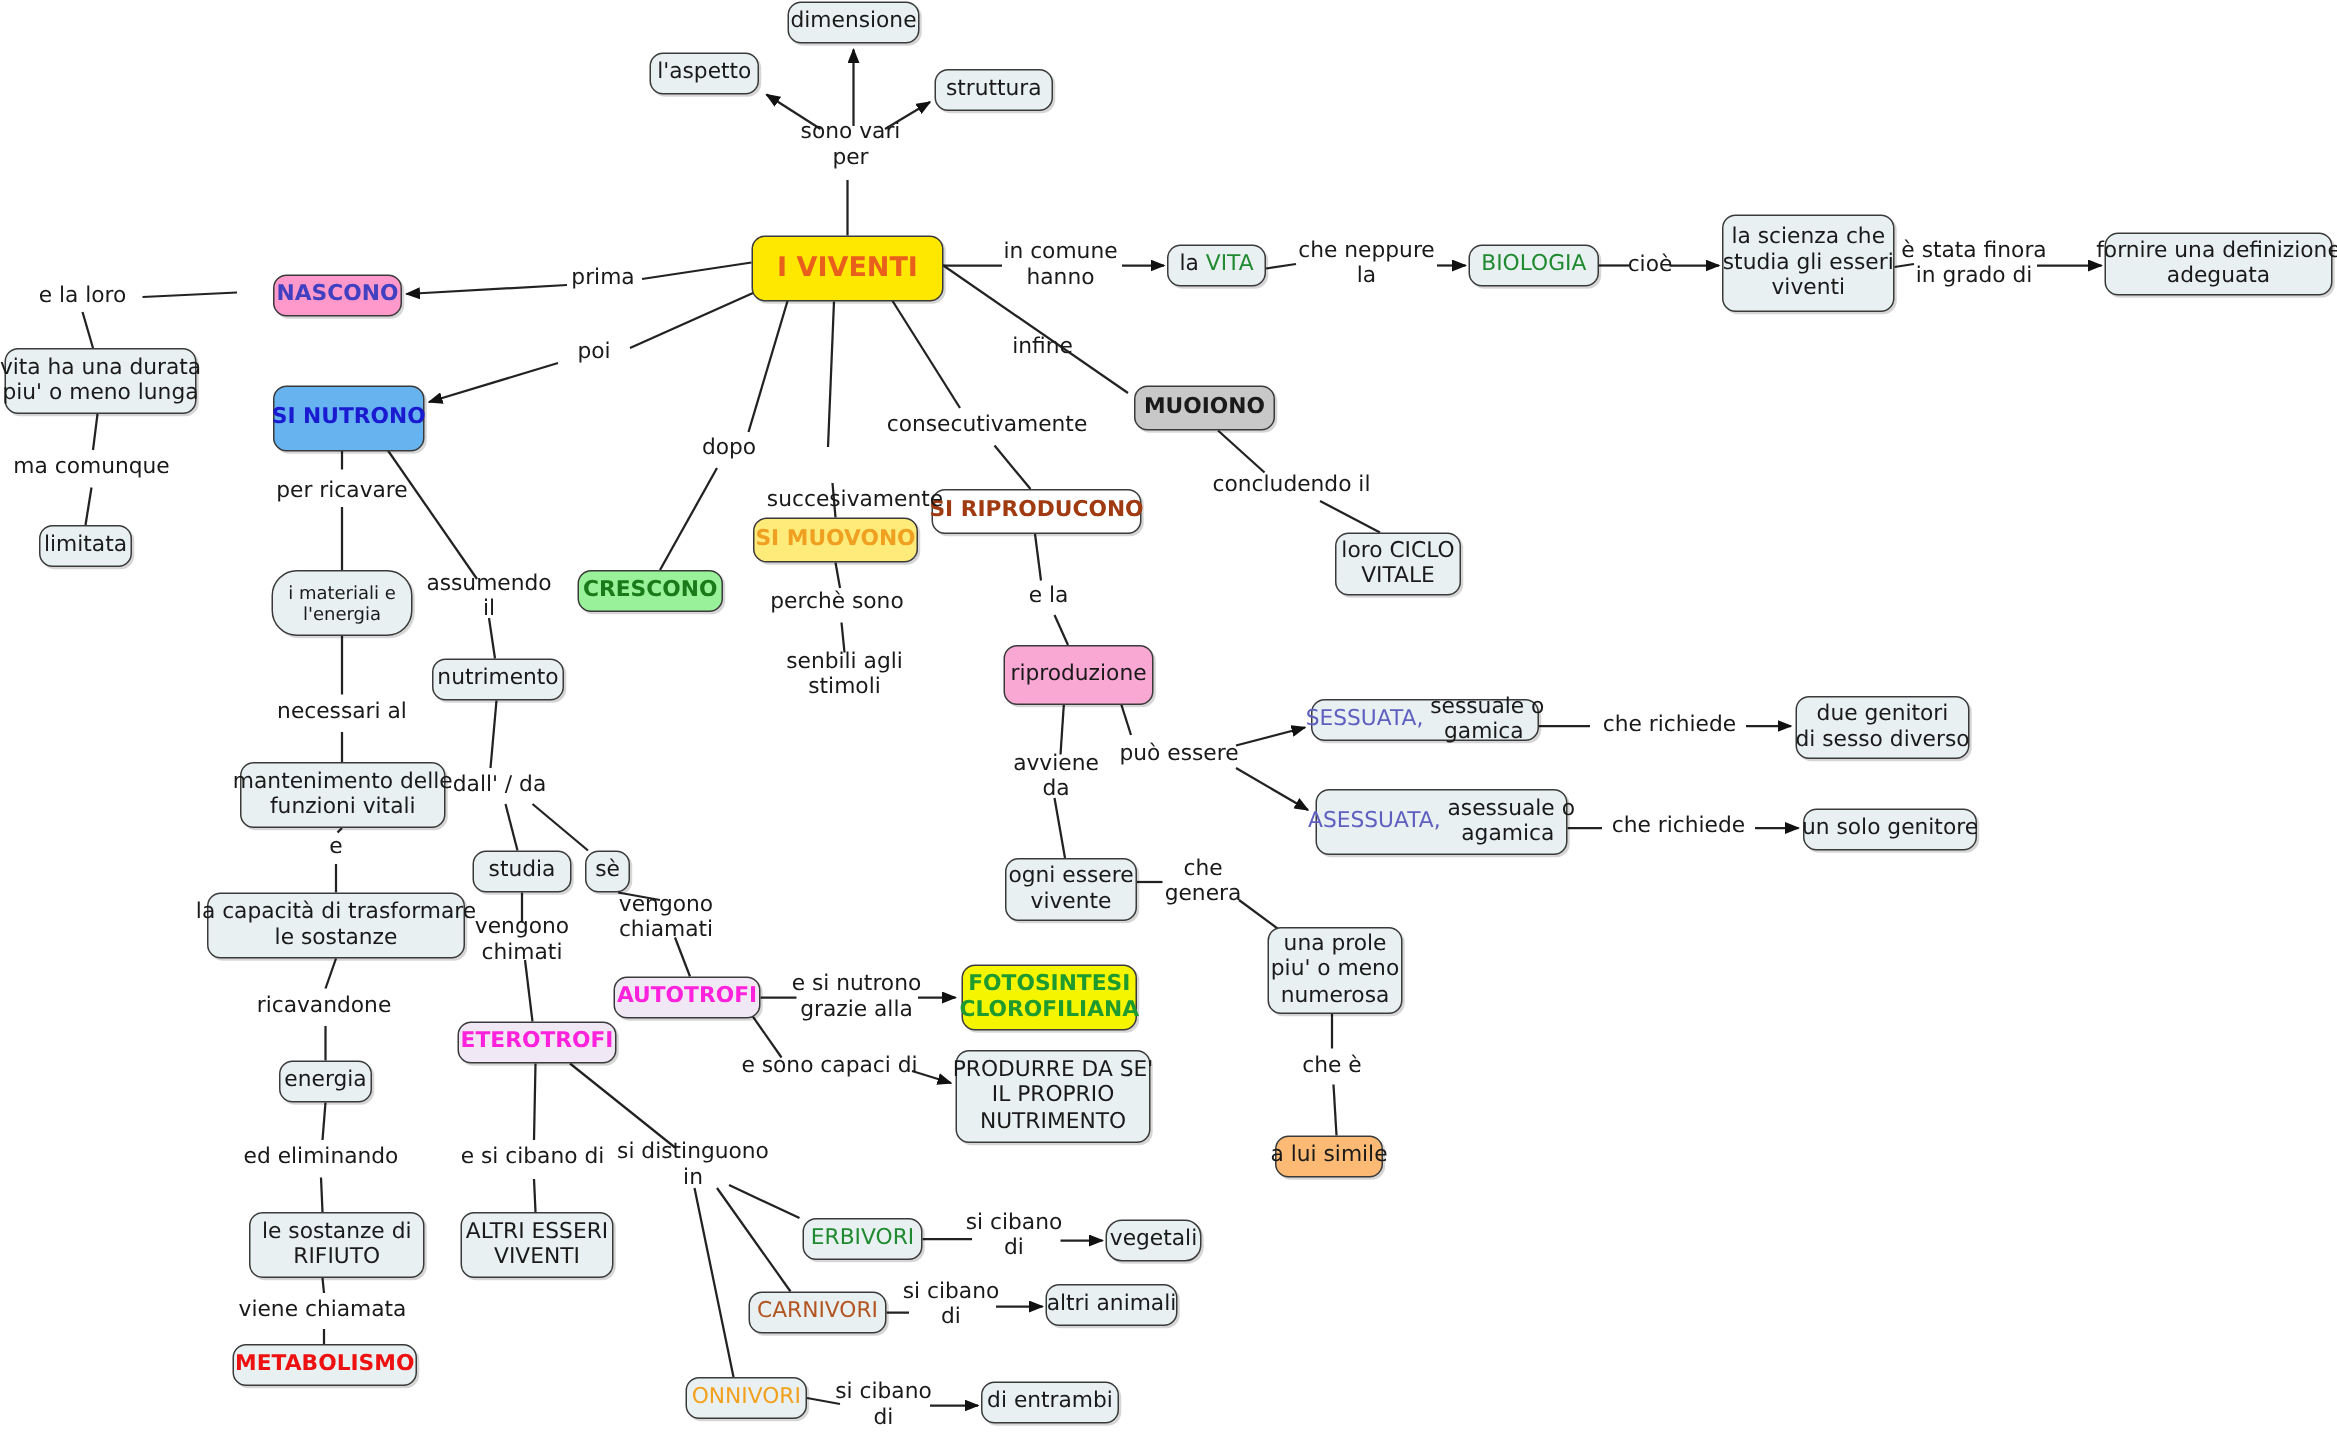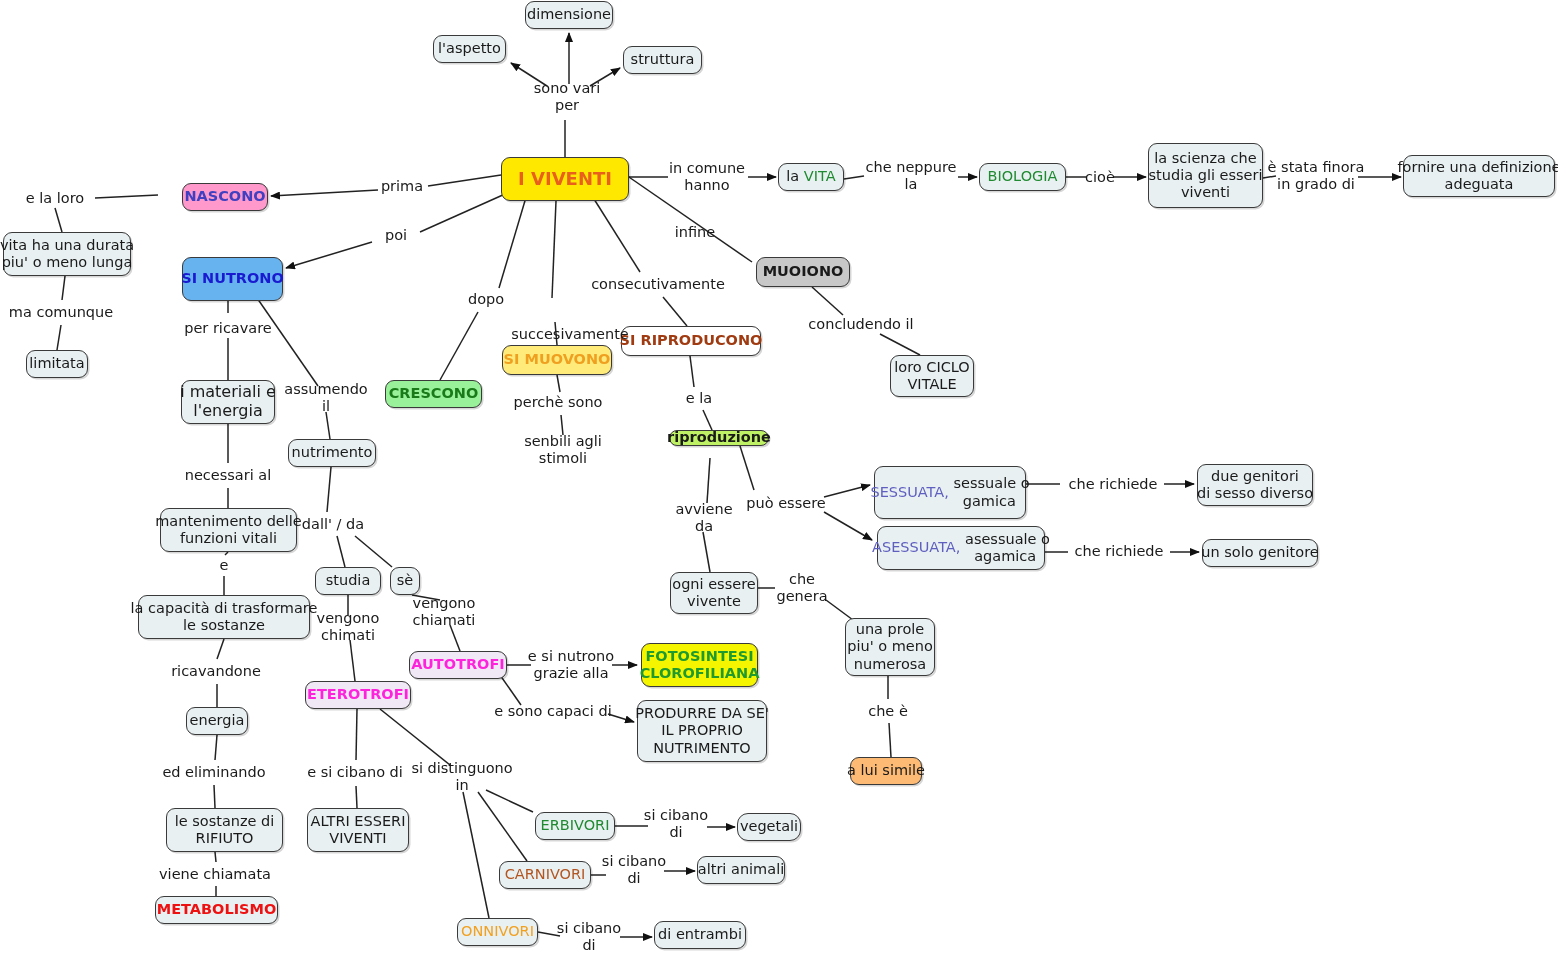--- a/index.html
+++ b/index.html
@@ -159,21 +159,21 @@
       <div class="node" style="left: 3px; top: 232px; width: 128px; height: 44px; background: rgb(232, 240, 242); color: rgb(26, 26, 26); font-size: 14.5px;">vita ha una durata
 piu' o meno lunga</div>
       <div class="node" style="left: 26px; top: 350px; width: 62px; height: 28px; background: rgb(232, 240, 242); color: rgb(26, 26, 26); font-size: 14.5px;">limitata</div>
       <div class="node bold" style="left: 182px; top: 257px; width: 101px; height: 44px; background: rgb(102, 179, 240); color: rgb(26, 26, 208); font-size: 14.5px;">SI NUTRONO</div>
       <div class="node bold" style="left: 385px; top: 380px; width: 97px; height: 28px; background: rgb(153, 242, 153); color: rgb(26, 122, 26); font-size: 14.5px;">CRESCONO</div>
       <div class="node bold" style="left: 502px; top: 345px; width: 110px; height: 30px; background: rgb(255, 235, 122); color: rgb(240, 160, 32); font-size: 14.5px;">SI MUOVONO</div>
       <div class="node bold" style="left: 621px; top: 326px; width: 140px; height: 30px; background: rgb(255, 255, 255); color: rgb(160, 58, 16); font-size: 14.5px;">SI RIPRODUCONO</div>
       <div class="node bold" style="left: 756px; top: 257px; width: 94px; height: 30px; background: rgb(200, 200, 200); color: rgb(26, 26, 26); font-size: 14.5px;">MUOIONO</div>
       <div class="node" style="left: 890px; top: 355px; width: 84px; height: 42px; background: rgb(232, 240, 242); color: rgb(26, 26, 26); font-size: 14.5px;">loro CICLO
 VITALE</div>
-      <div class="node" style="left: 181px; top: 380px; width: 94px; height: 44px; background: rgb(232, 240, 242); color: rgb(26, 26, 26); font-size: 16px;">i materiali e
+      <div class="node" style="left: 181px; top: 380px; width: 94px; height: 44px; background: rgb(232, 240, 242); color: rgb(26, 26, 26); font-size: 12px; border-radius: 17px;">i materiali e
 l'energia</div>
       <div class="node" style="left: 288px; top: 439px; width: 88px; height: 28px; background: rgb(232, 240, 242); color: rgb(26, 26, 26); font-size: 14.5px;">nutrimento</div>
       <div class="node" style="left: 160px; top: 508px; width: 137px; height: 44px; background: rgb(232, 240, 242); color: rgb(26, 26, 26); font-size: 14.5px;">mantenimento delle
 funzioni vitali</div>
       <div class="node" style="left: 138px; top: 595px; width: 172px; height: 44px; background: rgb(232, 240, 242); color: rgb(26, 26, 26); font-size: 14.5px;">la capacità di trasformare
 le sostanze</div>
       <div class="node" style="left: 186px; top: 707px; width: 62px; height: 28px; background: rgb(232, 240, 242); color: rgb(26, 26, 26); font-size: 14.5px;">energia</div>
       <div class="node" style="left: 166px; top: 808px; width: 117px; height: 44px; background: rgb(232, 240, 242); color: rgb(26, 26, 26); font-size: 14.5px;">le sostanze di
 RIFIUTO</div>
       <div class="node bold" style="left: 155px; top: 896px; width: 123px; height: 28px; background: rgb(232, 240, 242); color: rgb(238, 17, 17); font-size: 14.5px;">METABOLISMO</div>
@@ -187,22 +187,22 @@
 IL PROPRIO
 NUTRIMENTO</div>
       <div class="node" style="left: 307px; top: 808px; width: 102px; height: 44px; background: rgb(232, 240, 242); color: rgb(26, 26, 26); font-size: 14.5px;">ALTRI ESSERI
 VIVENTI</div>
       <div class="node" style="left: 535px; top: 812px; width: 80px; height: 28px; background: rgb(232, 240, 242); color: rgb(31, 138, 47); font-size: 14.5px;">ERBIVORI</div>
       <div class="node" style="left: 737px; top: 813px; width: 64px; height: 28px; background: rgb(232, 240, 242); color: rgb(26, 26, 26); font-size: 14.5px; border-radius: 11px;">vegetali</div>
       <div class="node" style="left: 499px; top: 861px; width: 92px; height: 28px; background: rgb(232, 240, 242); color: rgb(179, 85, 32); font-size: 14.5px;">CARNIVORI</div>
       <div class="node" style="left: 697px; top: 856px; width: 88px; height: 28px; background: rgb(232, 240, 242); color: rgb(26, 26, 26); font-size: 14.5px;">altri animali</div>
       <div class="node" style="left: 457px; top: 918px; width: 81px; height: 28px; background: rgb(232, 240, 242); color: rgb(242, 160, 30); font-size: 14.5px;">ONNIVORI</div>
       <div class="node" style="left: 654px; top: 921px; width: 92px; height: 28px; background: rgb(232, 240, 242); color: rgb(26, 26, 26); font-size: 14.5px;">di entrambi</div>
-      <div class="node" style="left: 669px; top: 430px; width: 100px; height: 16px; background: #bef264; color: rgb(26, 26, 26); font-size: 14.5px; font-weight: bold;">riproduzione</div>
-      <div class="node" style="left: 874px; top: 466px; width: 152px; height: 53px; background: rgb(232, 240, 242); color: rgb(26, 26, 26); font-size: 14.5px;"><span style="color:#5f5fc0">SESSUATA,</span> sessuale o<br>gamica</div>
+      <div class="node" style="left: 669px; top: 430px; width: 100px; height: 40px; background: #f9a8d4; color: rgb(26, 26, 26); font-size: 14.5px;">riproduzione</div>
+      <div class="node" style="left: 874px; top: 466px; width: 152px; height: 28px; background: rgb(232, 240, 242); color: rgb(26, 26, 26); font-size: 14.5px;"><span style="color:#5f5fc0">SESSUATA,</span> sessuale o<br>gamica</div>
       <div class="node" style="left: 877px; top: 526px; width: 168px; height: 44px; background: rgb(232, 240, 242); color: rgb(26, 26, 26); font-size: 14.5px;"><span style="color:#5f5fc0">ASESSUATA,</span> asessuale o<br>agamica</div>
       <div class="node" style="left: 1197px; top: 464px; width: 116px; height: 42px; background: rgb(232, 240, 242); color: rgb(26, 26, 26); font-size: 14.5px;">due genitori
 di sesso diverso</div>
       <div class="node" style="left: 1202px; top: 539px; width: 116px; height: 28px; background: rgb(232, 240, 242); color: rgb(26, 26, 26); font-size: 14.5px;">un solo genitore</div>
       <div class="node" style="left: 670px; top: 572px; width: 88px; height: 42px; background: rgb(232, 240, 242); color: rgb(26, 26, 26); font-size: 14.5px;">ogni essere
 vivente</div>
       <div class="node" style="left: 845px; top: 618px; width: 90px; height: 58px; background: rgb(232, 240, 242); color: rgb(26, 26, 26); font-size: 14.5px;">una prole
 piu' o meno
 numerosa</div>
       <div class="node" style="left: 850px; top: 757px; width: 72px; height: 28px; background: #fdba74; color: rgb(26, 26, 26); font-size: 14.5px;">a lui simile</div>

